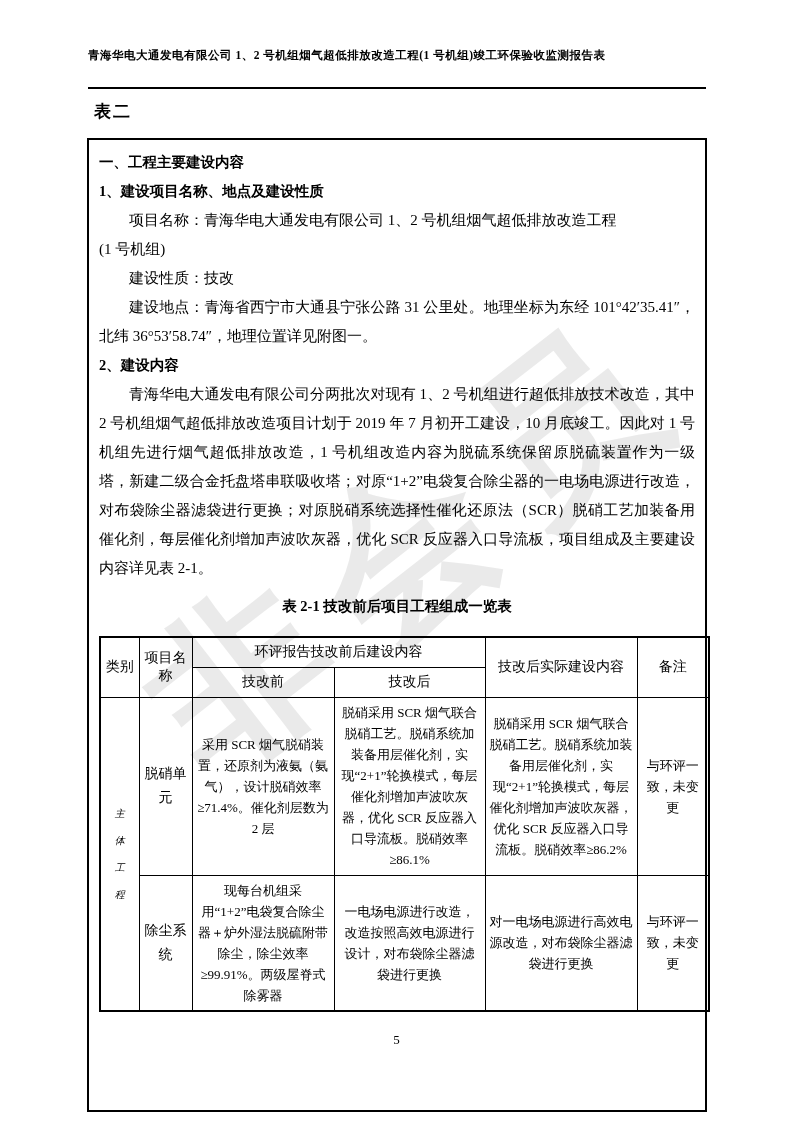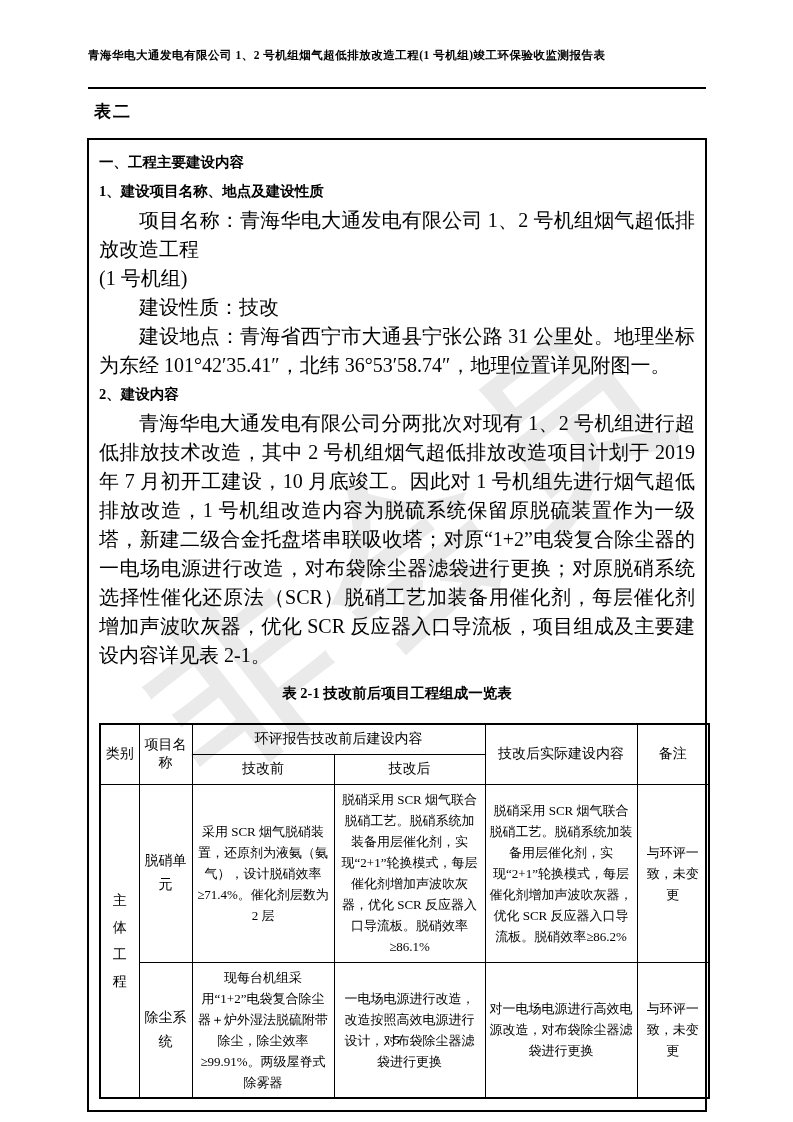--- a/index.html
+++ b/index.html
@@ -28,21 +28,21 @@
     position:absolute;left:87px;top:138px;
     width:620px;height:974px;
     border:2px solid #000;
     box-sizing:border-box;
     padding:8px 10px 0 10px;
   }
   .h-main,.h-sub{
     font-size:14.5px;font-weight:bold;line-height:29px;
   }
   .para{
-    font-size:20px;line-height:29px;text-align:justify;
+    font-size:15px;line-height:29px;text-align:justify;
   }
   .indent{text-indent:2em;}
   .tbl-title{
     font-size:14.5px;font-weight:bold;text-align:center;line-height:30px;
     margin-top:8px;
   }
   table.comp{
     border-collapse:collapse;
     table-layout:fixed;
     width:609px;
@@ -56,21 +56,21 @@
     vertical-align:middle;
     padding:2px 4px;
     box-sizing:border-box;
     overflow:hidden;
   }
   th.hdr{font-size:14px;line-height:18px;}
   td.cell{font-size:13px;line-height:21px;}
   td.cat{font-size:14px;}
   .vtext{
     display:inline-block;width:1em;
-    word-break:break-all;line-height:27px;font-size:14px;
+    word-break:break-all;line-height:27px;font-size:10px;font-style:italic;
   }
   .namecell{font-size:14px;line-height:24px;}
   
   .watermark{
     position:absolute;left:110px;top:430px;width:600px;
     font-size:175px;font-weight:bold;letter-spacing:30px;
     color:rgba(185,185,185,0.30);
     transform:rotate(-38deg);
     white-space:nowrap;
     pointer-events:none;

